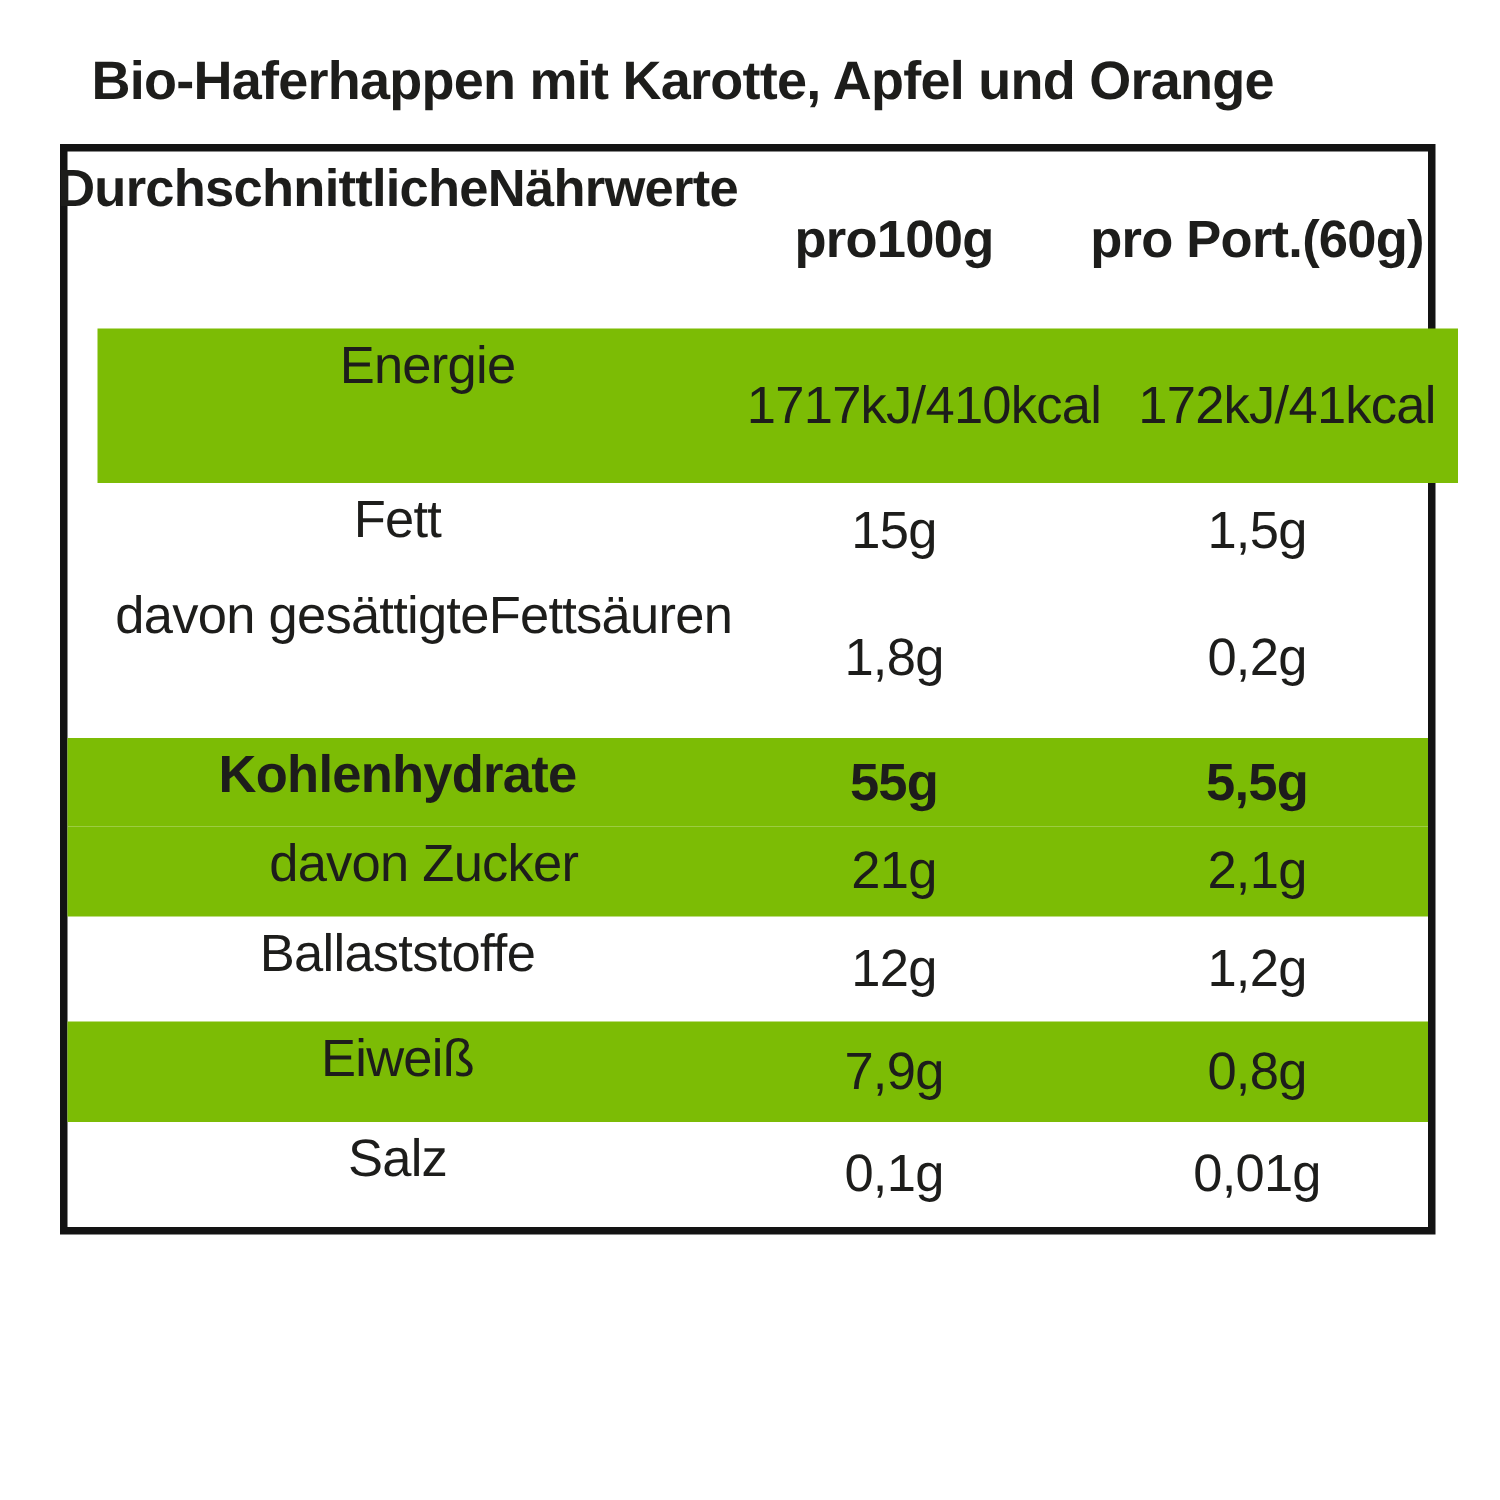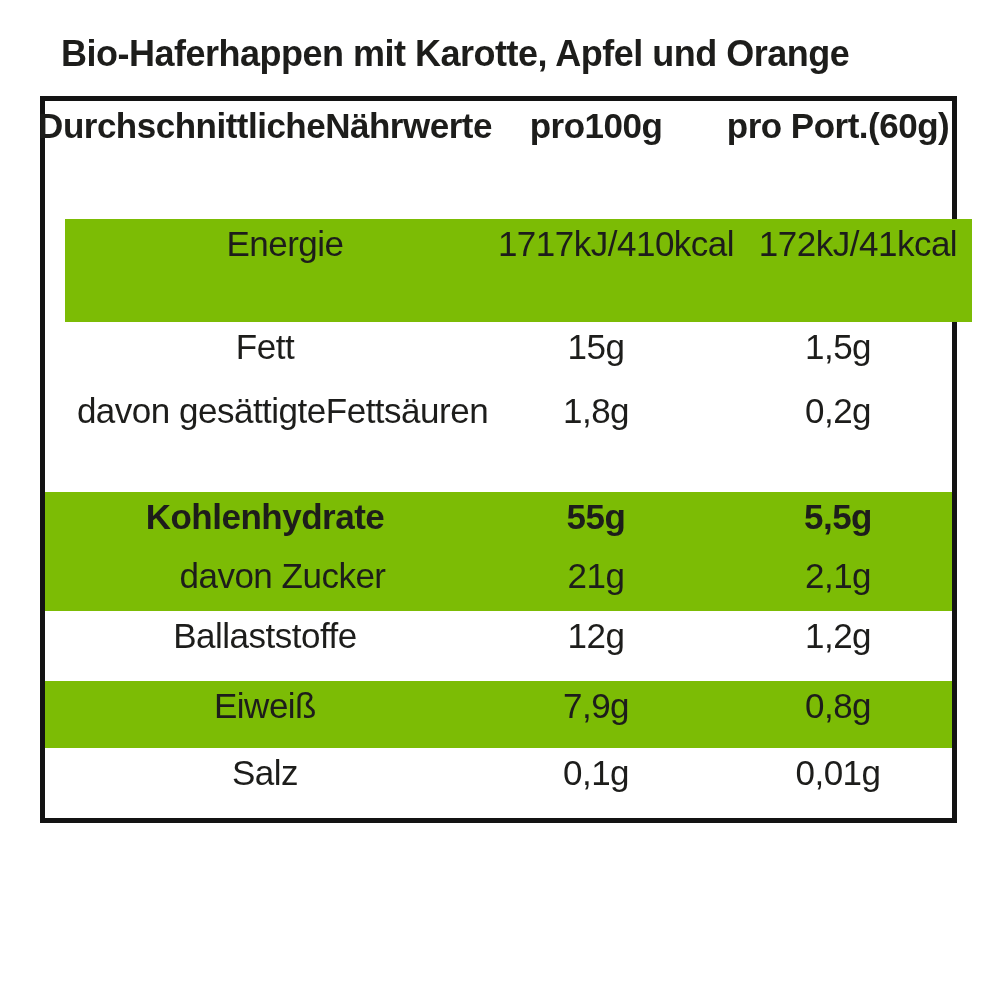--- a/index.html
+++ b/index.html
@@ -34,21 +34,21 @@
   .r-zucker{height:60px;}
   .r-ballast{height:70px;}
   .r-eiweiss{height:67px;}
   .r-salz{height:70px;}
   .cell{
     display:flex;flex-direction:row;justify-content:center;
     font-size:35px;line-height:50px;letter-spacing:-0.5px;
   }
   .cell.label{align-items:flex-start;padding-left:17px;}
   .cell.label.indent{padding-left:52px;text-align:right;}
-  .cell.val{text-align:center;}
+  .cell.val{align-items:center;text-align:center;}
   .r-header .cell{font-weight:700;}
   .cell span{display:block;white-space:nowrap;}
 </style>
 </head>
 <body>
 
 <div class="canvas">
 
   <h1 class="title">Bio-Haferhappen mit Karotte, Apfel und Orange</h1>
 

